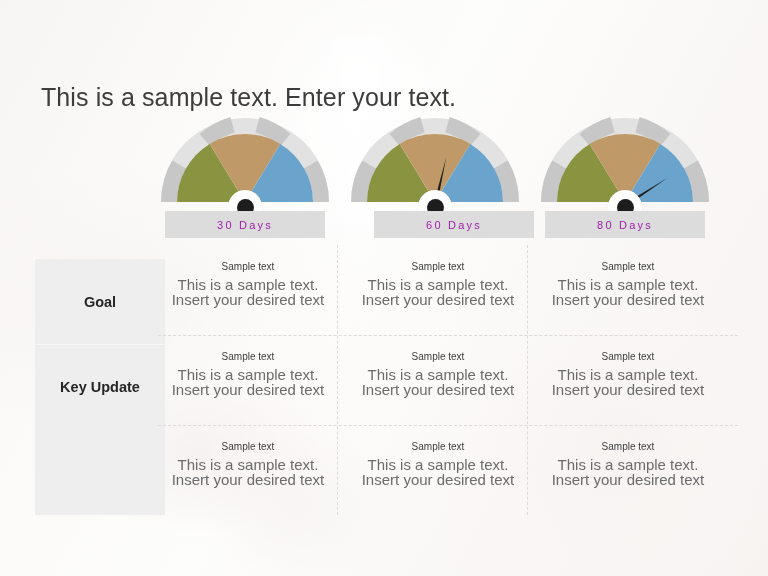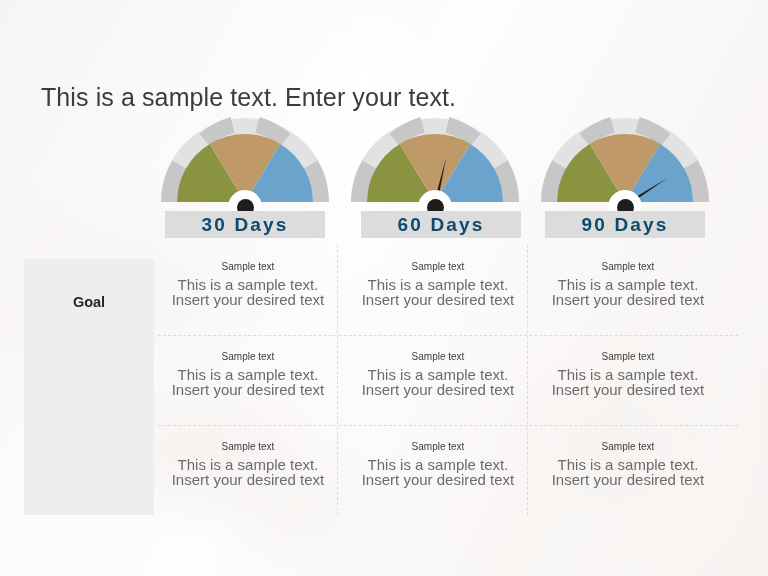--- a/index.html
+++ b/index.html
@@ -67,26 +67,26 @@
     position:absolute;left:50%;bottom:-3.5px;width:17px;height:17px;
     margin-left:-8.5px;border-radius:50%;background:#1d1d1d;
   }
 
   .days-bar{
     position:absolute;top:211px;height:27px;width:160px;
     background:#dcdcdc;
     display:flex;align-items:center;justify-content:center;
   }
   .days-label{
-    font-size:19px;font-weight:bold;color:#0c4a6e;letter-spacing:2.2px;
+    font-size:11px;font-weight:normal;color:#a21caf;letter-spacing:2.2px;
   }
 
   
   #labelcol{
-    position:absolute;left:24px;top:259px;width:130px;height:256px;
+    position:absolute;left:35px;top:259px;width:130px;height:256px;
     background:#eeeeee;
   }
   .label-cell{
     height:85.33px;display:flex;align-items:center;justify-content:center;
     position:relative;
   }
   .label-cell + .label-cell::before{
     content:"";position:absolute;left:0;right:0;top:0;height:1px;
     background:#f7f7f7;
   }
@@ -168,21 +168,21 @@
           <path d="M123.3,31.9 A68,68 0 0 1 156,90 L88,90 Z" fill="#6aa3cb"></path>
         </g>
       </svg>
       <div class="needle" style="transform: rotate(13deg);">
         <div class="needle-shape"></div>
       </div>
       <div class="hub-outer"></div>
       <div class="hub-inner"></div>
     </div>
   </div>
-  <div class="days-bar" style="left:361px;">
+  <div class="days-bar" style="left:374px;">
     <span class="days-label">60 Days</span>
   </div>
 
   <div class="gauge-col" style="left:530px;">
     <div class="gauge-wrap">
       <svg class="gauge-svg" width="176" height="96" viewBox="0 0 176 96">
         <g>
           <path d="M4,90 A84,84 0 0 1 172,90 L156,90 A68,68 0 0 0 20,90 Z" fill="#e2e2e2"></path>
           <path d="M4,90 A84,84 0 0 1 15.26,48.6 L29.1,56.6 A68,68 0 0 0 20,90 Z" fill="#c7c7c7"></path>
           <path d="M42.6,21.9 A84,84 0 0 1 73.4,5.1 L77.6,20.5 A68,68 0 0 0 52.7,34.1 Z" fill="#c7c7c7"></path>
@@ -196,26 +196,29 @@
         </g>
       </svg>
       <div class="needle" style="transform: rotate(57deg);">
         <div class="needle-shape"></div>
       </div>
       <div class="hub-outer"></div>
       <div class="hub-inner"></div>
     </div>
   </div>
   <div class="days-bar" style="left:545px;">
-    <span class="days-label">90 Days</span>
+    <span class="days-label">80 Days</span>
   </div>
 
   <div id="labelcol">
     <div class="label-cell">
       <span class="label-text">Goal</span>
+    </div>
+    <div class="label-cell">
+      <span class="label-text">Key Update</span>
     </div>
   </div>
 
   <div id="grid">
     <div class="vdash" style="left:179px;"></div>
     <div class="vdash" style="left:369px;"></div>
     <div class="hdash" style="top:90px;"></div>
     <div class="hdash" style="top:180px;"></div>
 
     <div class="cell" style="left:-5px;top:16px;">

